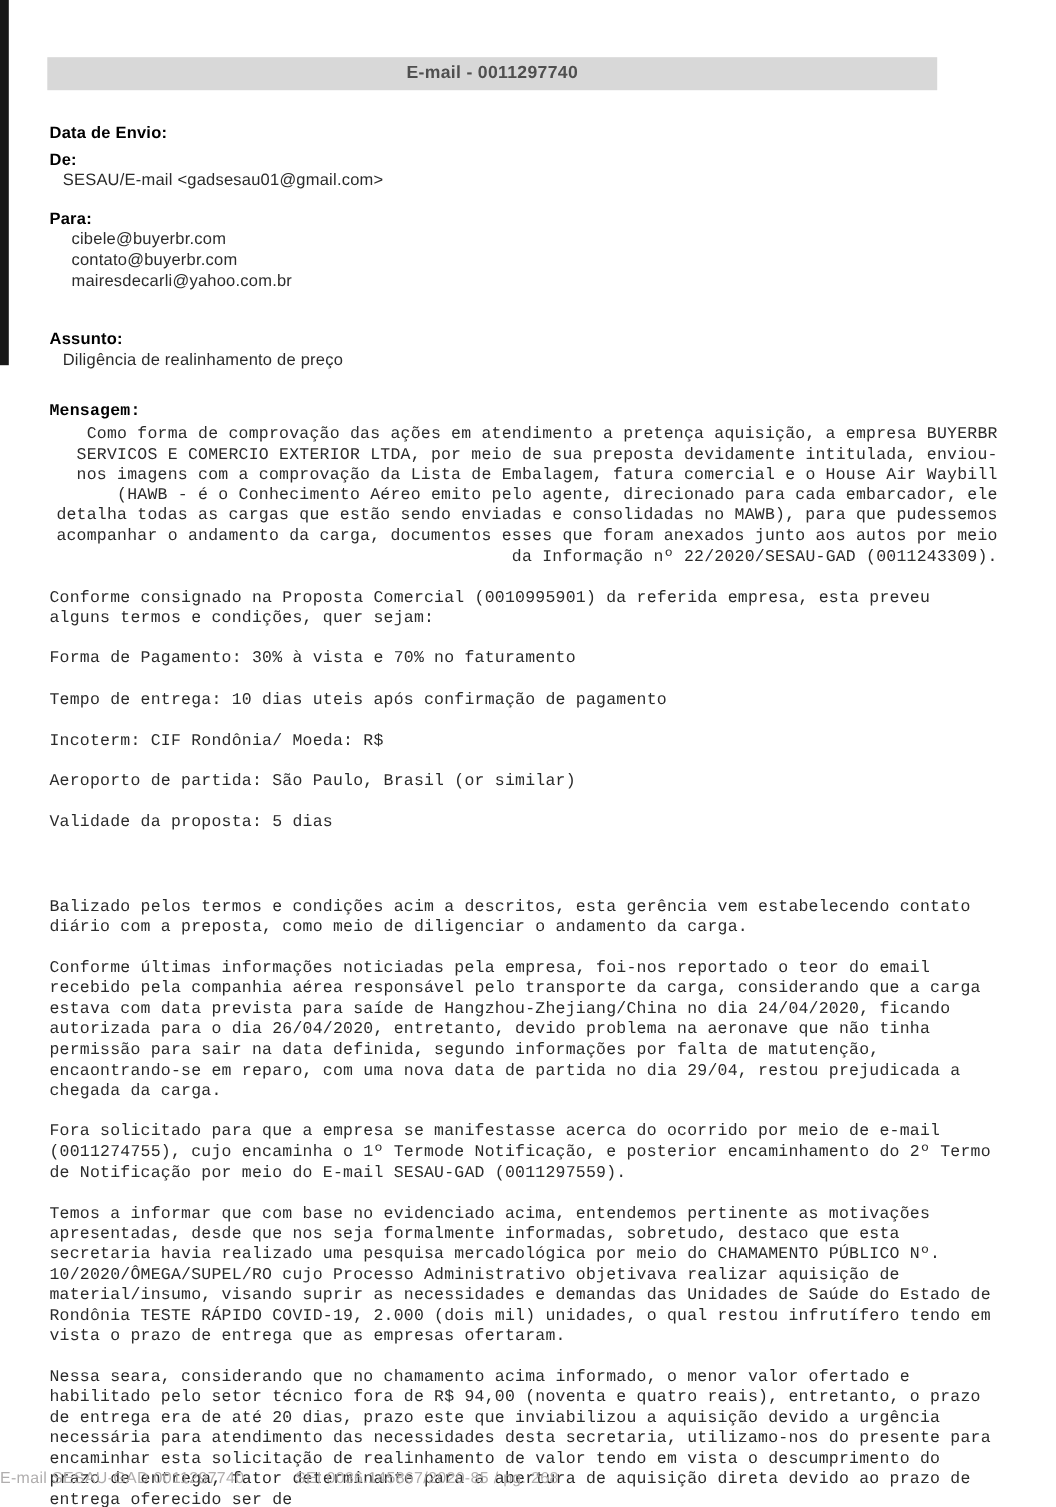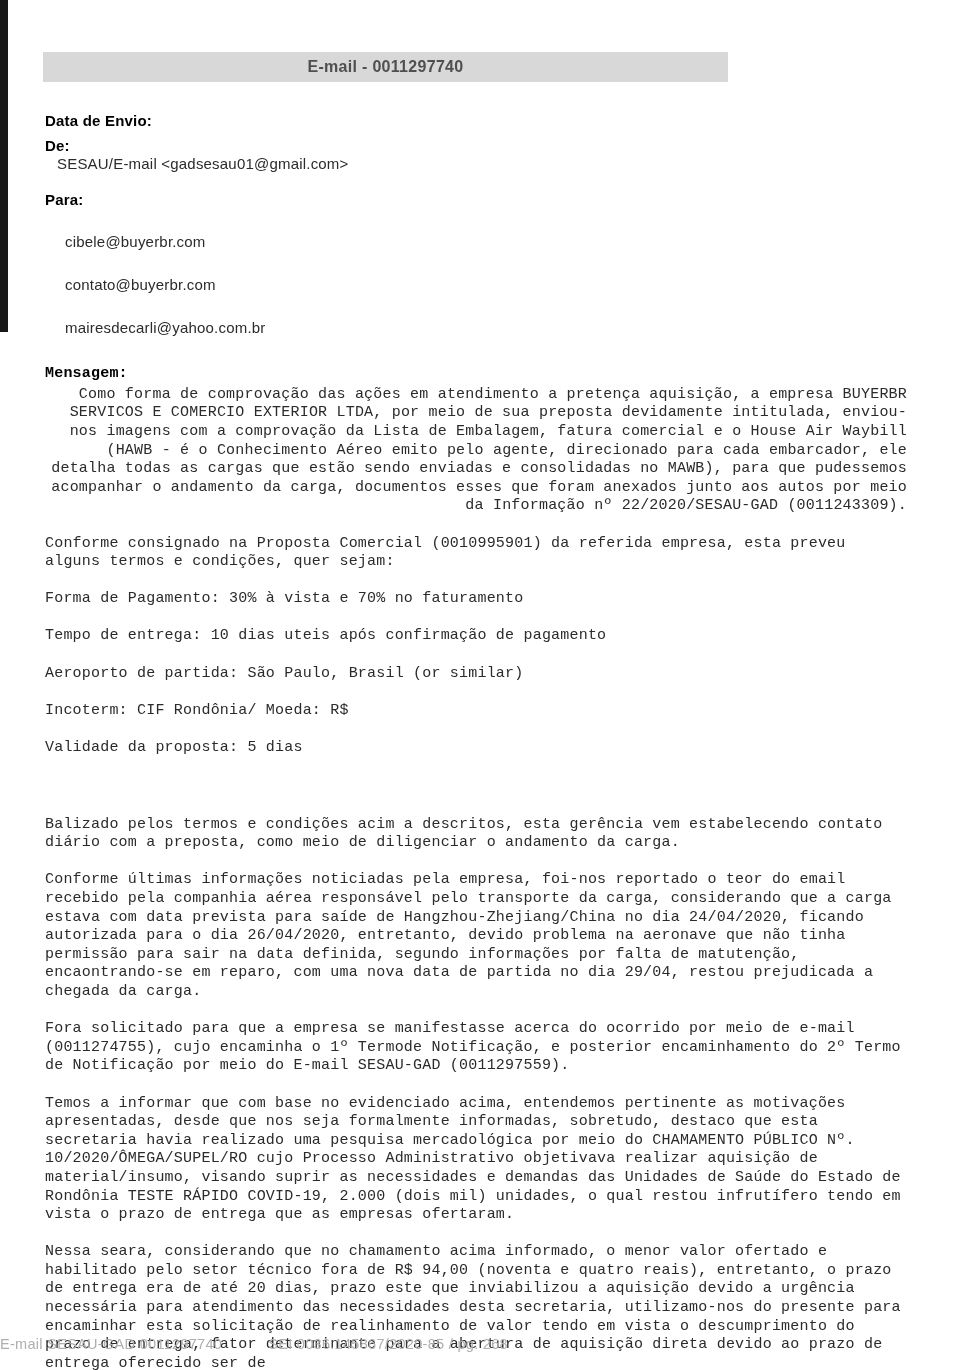--- a/index.html
+++ b/index.html
@@ -20,21 +20,21 @@
     left: 0;
     top: 0;
     width: 8px;
     height: 332px;
     background: #181818;
   }
   .titlebar {
     position: absolute;
     left: 43px;
     top: 52px;
-    width: 685px;
+    width: 809px;
     height: 30px;
     background: #d8d8d8;
     display: flex;
     align-items: center;
     justify-content: center;
     font-weight: bold;
     font-size: 16px;
     letter-spacing: 0.3px;
     color: #4f4f4f;
   }
@@ -48,21 +48,21 @@
     letter-spacing: 0.2px;
   }
   .sec { margin: 0; }
   .sec .label {
     font-weight: bold;
     color: #000000;
   }
   .sec .value { padding-left: 12px; }
   .sec-de      { margin-top: 6px; }
   .sec-para    { margin-top: 17px; }
-  .sec-para .value { padding-left: 20px; margin-top: 24px; }
+  .sec-para .value { padding-left: 20px; }
   .sec-assunto { margin-top: 35px; }
   .sec-mensagem{ margin-top: 28px; font-family: Liberation Mono, monospace; }
   .msg p {
     margin: 18.6px 0 0 0;
   }
   .msg p.first { margin-top: 2px; text-indent: 10px; text-align: right; }
   .msg p.gap-xl { margin-top: 58px; }
   .footer {
     position: absolute;
     left: 0;
@@ -96,29 +96,33 @@
     <div class="value">SESAU/E-mail &lt;gadsesau01@gmail.com&gt;</div>
   </div>
 
   <div class="sec sec-para">
     <div class="label">Para:</div>
     <div class="value">cibele@buyerbr.com</div>
     <div class="value">contato@buyerbr.com</div>
     <div class="value">mairesdecarli@yahoo.com.br</div>
   </div>
 
+  <div class="sec sec-assunto">
+    <div class="label">Assunto:</div>
+    <div class="value">Diligência de realinhamento de preço</div>
+  </div>
 
   <div class="sec sec-mensagem msg">
     <div class="label">Mensagem:</div>
     <p class="first">Como forma de comprovação das ações em atendimento a pretença aquisição, a empresa BUYERBR SERVICOS E COMERCIO EXTERIOR LTDA, por meio de sua preposta devidamente intitulada, enviou-nos imagens com a comprovação da Lista de Embalagem, fatura comercial e o House Air Waybill (HAWB - é o Conhecimento Aéreo emito pelo agente, direcionado para cada embarcador, ele detalha todas as cargas que estão sendo enviadas e consolidadas no MAWB), para que pudessemos acompanhar o andamento da carga, documentos esses que foram anexados junto aos autos por meio da Informação nº 22/2020/SESAU-GAD (0011243309).</p>
     <p>Conforme consignado na Proposta Comercial (0010995901) da referida empresa, esta preveu alguns termos e condições, quer sejam:</p>
     <p>Forma de Pagamento: 30% à vista e 70% no faturamento</p>
     <p>Tempo de entrega: 10 dias uteis após confirmação de pagamento</p>
+    <p>Incoterm: CIF Rondônia/ Moeda: R$</p>
     <p>Aeroporto de partida: São Paulo, Brasil (or similar)</p>
-    <p>Incoterm: CIF Rondônia/ Moeda: R$</p>
     <p>Validade da proposta: 5 dias</p>
     <p class="gap-xl">Balizado pelos termos e condições acim a descritos, esta gerência vem estabelecendo contato diário com a preposta, como meio de diligenciar o andamento da carga.</p>
     <p>Conforme últimas informações noticiadas pela empresa, foi-nos reportado o teor do email recebido pela companhia aérea responsável pelo transporte da carga, considerando que a carga estava com data prevista para saíde de Hangzhou-Zhejiang/China no dia 24/04/2020, ficando autorizada para o dia 26/04/2020, entretanto, devido problema na aeronave que não tinha permissão para sair na data definida, segundo informações por falta de matutenção, encaontrando-se em reparo, com uma nova data de partida no dia 29/04, restou prejudicada a chegada da carga.</p>
     <p>Fora solicitado para que a empresa se manifestasse acerca do ocorrido por meio de e-mail (0011274755), cujo encaminha o 1º Termode Notificação, e posterior encaminhamento do 2º Termo de Notificação por meio do E-mail SESAU-GAD (0011297559).</p>
     <p>Temos a informar que com base no evidenciado acima, entendemos pertinente as motivações apresentadas, desde que nos seja formalmente informadas, sobretudo, destaco que esta secretaria havia realizado uma pesquisa mercadológica por meio do CHAMAMENTO PÚBLICO Nº. 10/2020/ÔMEGA/SUPEL/RO cujo Processo Administrativo objetivava realizar aquisição de material/insumo, visando suprir as necessidades e demandas das Unidades de Saúde do Estado de Rondônia TESTE RÁPIDO COVID-19, 2.000 (dois mil) unidades, o qual restou infrutífero tendo em vista o prazo de entrega que as empresas ofertaram.</p>
     <p>Nessa seara, considerando que no chamamento acima informado, o menor valor ofertado e habilitado pelo setor técnico fora de R$ 94,00 (noventa e quatro reais), entretanto, o prazo de entrega era de até 20 dias, prazo este que inviabilizou a aquisição devido a urgência necessária para atendimento das necessidades desta secretaria, utilizamo-nos do presente para encaminhar esta solicitação de realinhamento de valor tendo em vista o descumprimento do prazo de entrega, fator determinante para a abertura de aquisição direta devido ao prazo de entrega oferecido ser de</p>
   </div>
 
 </div>
 

